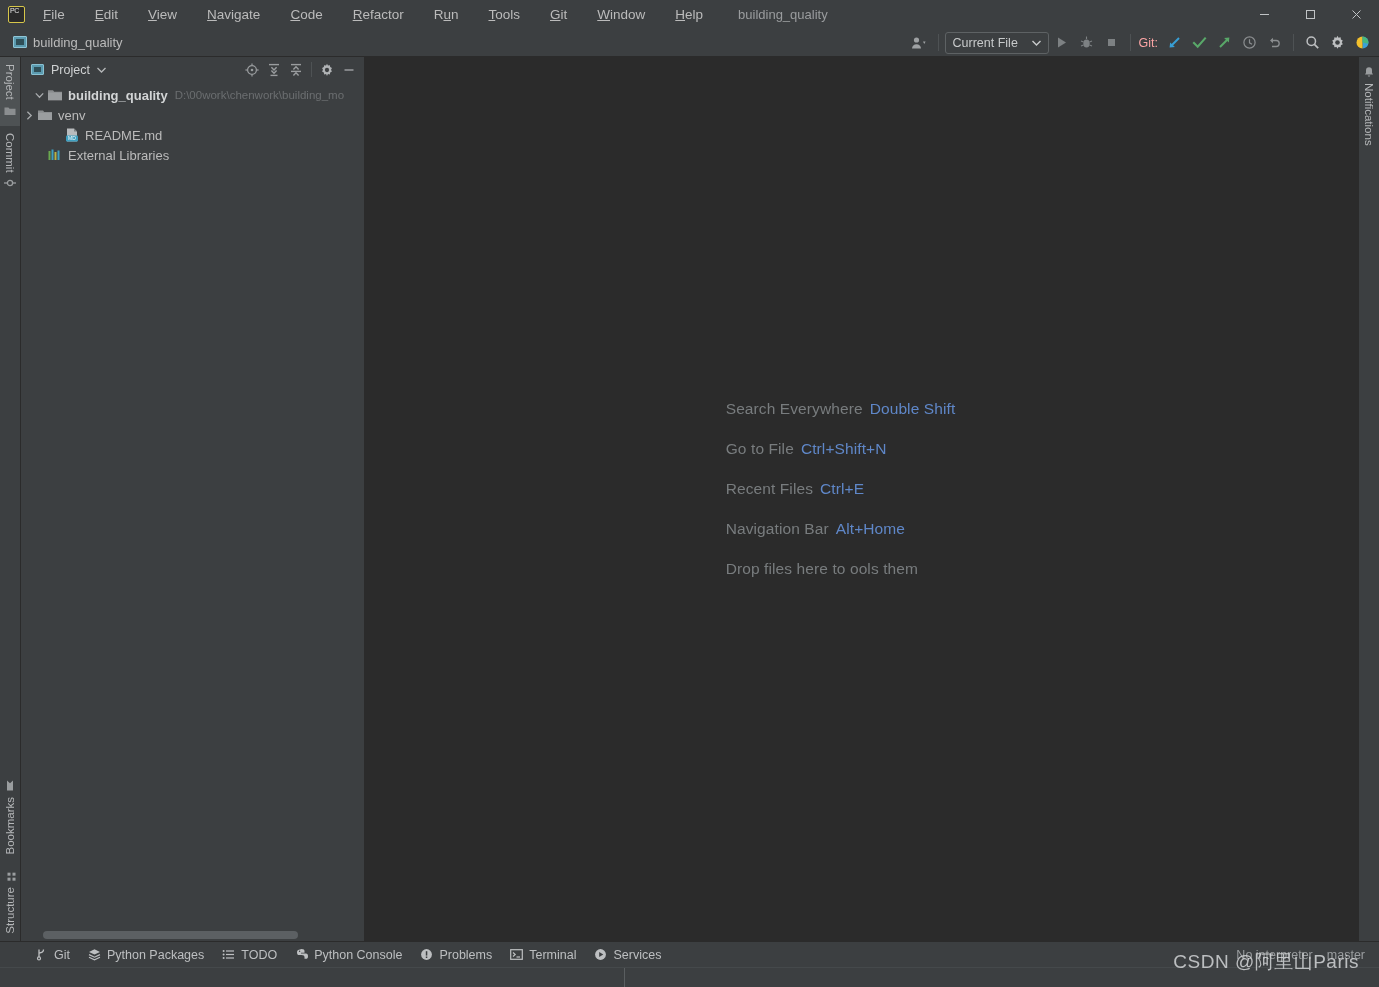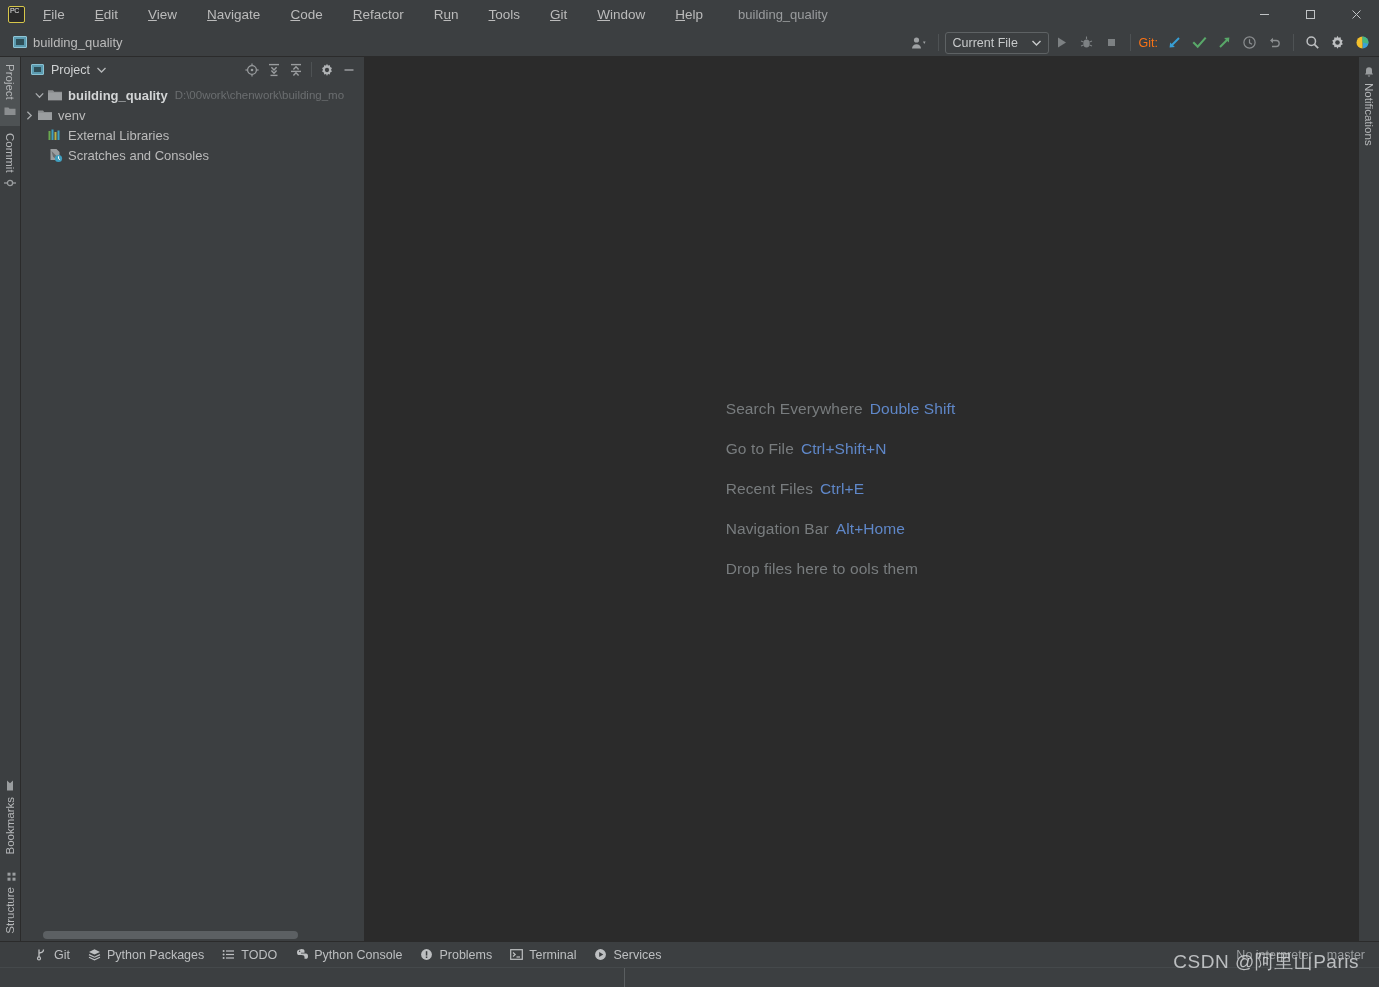--- a/index.html
+++ b/index.html
@@ -140,21 +140,21 @@
     display: flex; align-items: center;
     justify-content: space-between;
     gap: 2px;
     padding: 0 7px;
     font-size: 12.5px;
     color: #c8cacb;
     background: #3c3f41;
   }
   .git-label {
     font-size: 12.5px;
-    color: #f97316;
+    color: #fca5a5;
     margin: 0 4px 0 2px;
   }
 
   
   .body {
     flex: 1;
     display: flex;
     min-height: 0;
     background: #3c3f41;
   }
@@ -642,44 +642,44 @@
               </svg>
             </span>
             <span class="tree-ico">
               <svg width="16" height="16" viewBox="0 0 16 16">
                 <path d="M1 3.5h5l1.2 1.6H15v8H1z" fill="#8a8d8f"></path>
                 <path d="M1 5.8h14v7.2H1z" fill="#9a9d9f"></path>
               </svg>
             </span>
             <span class="tree-label">venv</span>
           </div>
+          <div class="tree-row" style="padding-left: 27px;">
+            <span class="arrow none"></span>
+            <span class="tree-ico">
+              <svg width="16" height="16" viewBox="0 0 16 16">
+                <path d="M3 1.5h7l3 3v10H3z" fill="#b9bcbe"></path>
+                <path d="M10 1.5l3 3h-3z" fill="#7d8183"></path>
+                <rect x="2" y="8.5" width="12" height="6" rx="1" fill="#3f9fbf"></rect>
+                <text x="8" y="13.2" font-size="5" fill="#fff" text-anchor="middle" font-family="Liberation Sans">MD</text>
+              </svg>
+            </span>
+            <span class="tree-label">README.md</span>
+          </div>
           <div class="tree-row" style="padding-left: 10px;">
             <span class="arrow none"></span>
             <span class="tree-ico">
               <svg width="16" height="16" viewBox="0 0 16 16">
                 <rect x="1.5" y="4" width="2" height="9" fill="#6aa84f"></rect>
                 <rect x="4.5" y="2.5" width="2" height="10.5" fill="#3f9fbf"></rect>
                 <rect x="7.5" y="5" width="2" height="8" fill="#b8b245"></rect>
                 <rect x="10.5" y="3.5" width="2" height="9.5" fill="#3f9fbf"></rect>
               </svg>
             </span>
             <span class="tree-label">External Libraries</span>
           </div>
-          <div class="tree-row" style="padding-left: 10px;">
-            <span class="arrow none"></span>
-            <span class="tree-ico">
-              <svg width="16" height="16" viewBox="0 0 16 16">
-                <path d="M3.5 2h6l3 3v8h-9z" fill="#9a9d9f"></path>
-                <path d="M4.5 4l5 5-1.2 2.2-2.2-1.2z" fill="#6b6e70"></path>
-                <circle cx="11.5" cy="11.5" r="3.6" fill="#3f9fbf"></circle>
-                <path d="M11.5 9.3v2.4l1.6 1" stroke="#fff" stroke-width="1" fill="none"></path>
-              </svg>
-            </span>
-            <span class="tree-label">Scratches and Consoles</span>
-          </div>
         </div>
 
       <div class="hscroll-track">
         <div class="hscroll-thumb"></div>
       </div>
     </div>
 
     <div class="editor">
       <div class="hints" id="hints">
           <div class="hint"><span>Search Everywhere</span><span class="key">Double Shift</span></div>

